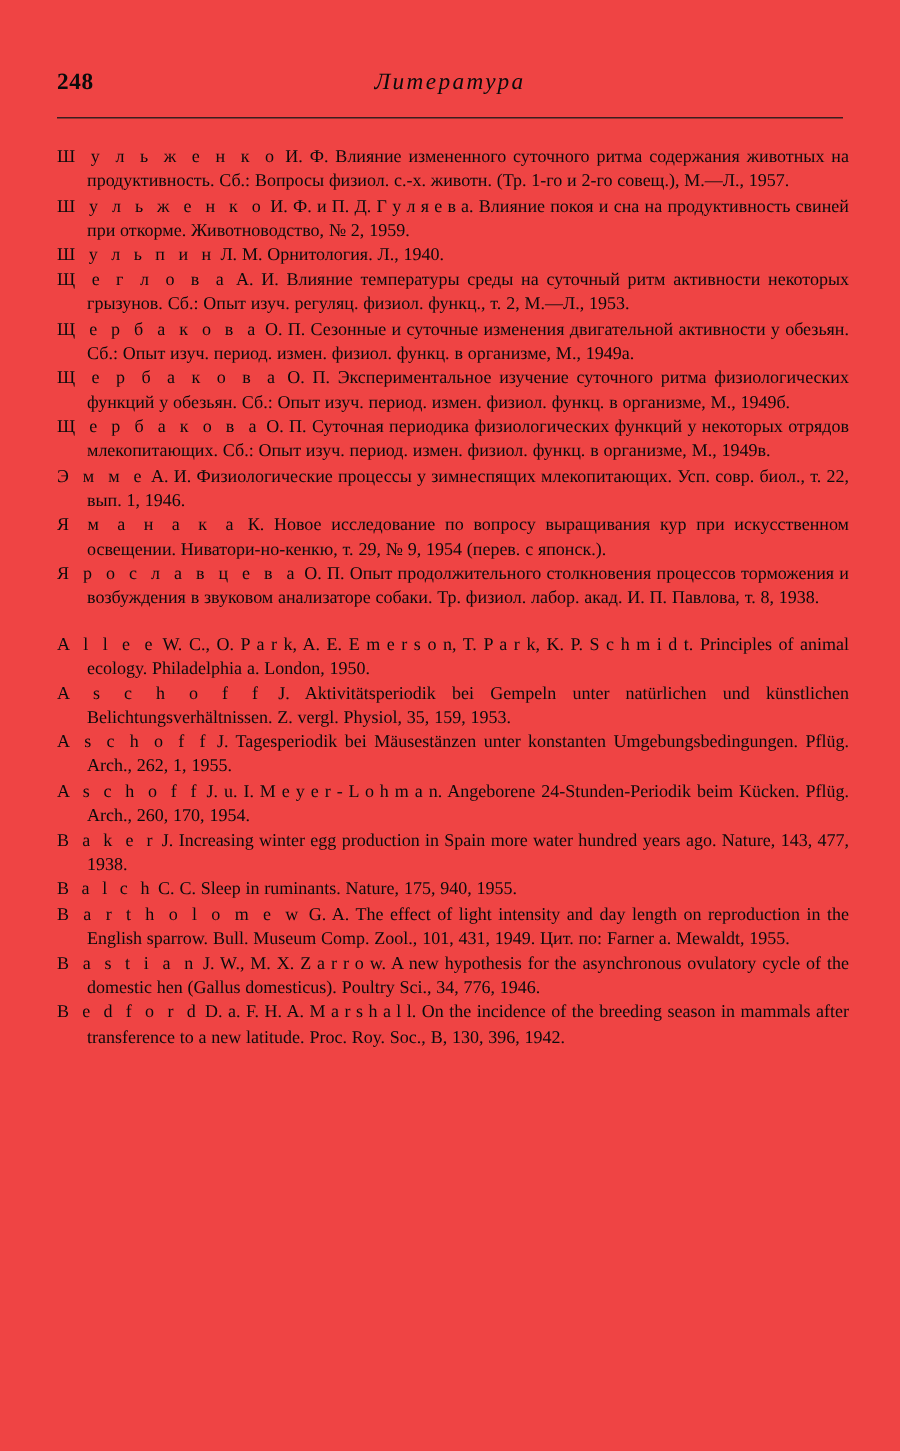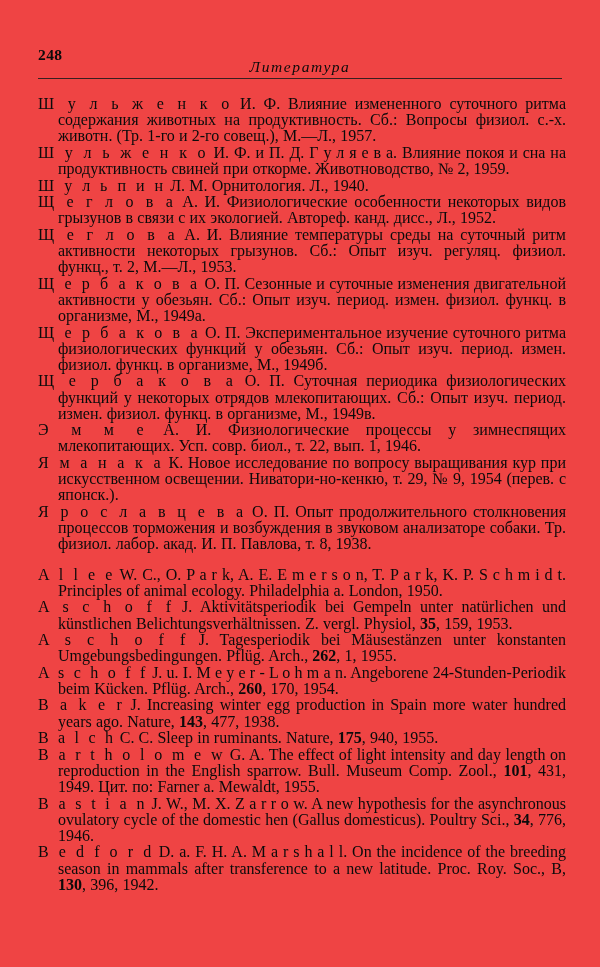--- a/index.html
+++ b/index.html
@@ -32,21 +32,21 @@
     position: absolute;
     left: 0;
     top: 0;
     font-size: 15.5px;
     font-weight: bold;
     letter-spacing: 0.4px;
   }
   .runhead-title {
     position: absolute;
     left: 0;
-    top: 12px;
+    top: 0;
     width: 524px;
     text-align: center;
     font-style: italic;
     font-size: 15.5px;
     letter-spacing: 1.6px;
   }
   .rule {
     position: absolute;
     left: 38px;
     top: 78px;
@@ -57,39 +57,39 @@
   }
 
   
   .biblio {
     position: absolute;
     left: 38px;
     top: 96px;
     width: 528px;
   }
   .entry {
-    font-size: 16px;
+    font-size: 12px;
     line-height: 16.15px;
     text-align: justify;
     text-justify: inter-word;
     padding-left: 20px;
     text-indent: -20px;
     margin: 0 0 0.4px 0;
     hyphens: manual;
     word-spacing: 0.2px;
   }
   
   .sp {
     letter-spacing: 2.9px;
   }
   .sp-lat {
     letter-spacing: 2.6px;
   }
   .bold {
-    font-weight: bold;
+    font-weight: normal;
   }
   .gap-latin {
     height: 14px;
   }
 </style>
 </head>
 <body>
 
 <div class="page">
 
@@ -97,21 +97,20 @@
     <span class="folio">248</span>
     <span class="runhead-title">Литература</span>
   </div>
   <div class="rule"></div>
 
   <div class="biblio">
     <div id="russian-block">
         <p class="entry"><span class="sp">Ш у л ь ж е н к о</span><span> И. Ф. Влияние измененного суточного ритма содержания животных на продуктивность. Сб.: Вопросы физиол. с.-х. животн. (Тр. 1-го и 2-го совещ.), М.—Л., 1957.</span></p>
         <p class="entry"><span class="sp">Ш у л ь ж е н к о</span><span> И. Ф. и П. Д. Г у л я е в а. Влияние покоя и сна на продуктивность свиней при откорме. Животноводство, № 2, 1959.</span></p>
         <p class="entry"><span class="sp">Ш у л ь п и н</span><span> Л. М. Орнитология. Л., 1940.</span></p>
-        <p class="entry"><span class="sp">Щ е г л о в а</span><span> А. И. Физиологические особенности некоторых видов грызунов в связи с их экологией. Автореф. канд. дисс., Л., 1952.</span></p>
         <p class="entry"><span class="sp">Щ е г л о в а</span><span> А. И. Влияние температуры среды на суточный ритм активности некоторых грызунов. Сб.: Опыт изуч. регуляц. физиол. функц., т. 2, М.—Л., 1953.</span></p>
         <p class="entry"><span class="sp">Щ е р б а к о в а</span><span> О. П. Сезонные и суточные изменения двигательной активности у обезьян. Сб.: Опыт изуч. период. измен. физиол. функц. в организме, М., 1949а.</span></p>
         <p class="entry"><span class="sp">Щ е р б а к о в а</span><span> О. П. Экспериментальное изучение суточного ритма физиологических функций у обезьян. Сб.: Опыт изуч. период. измен. физиол. функц. в организме, М., 1949б.</span></p>
         <p class="entry"><span class="sp">Щ е р б а к о в а</span><span> О. П. Суточная периодика физиологических функций у некоторых отрядов млекопитающих. Сб.: Опыт изуч. период. измен. физиол. функц. в организме, М., 1949в.</span></p>
         <p class="entry"><span class="sp">Э м м е</span><span> А. И. Физиологические процессы у зимнеспящих млекопитающих. Усп. совр. биол., т. 22, вып. 1, 1946.</span></p>
         <p class="entry"><span class="sp">Я м а н а к а</span><span> К. Новое исследование по вопросу выращивания кур при искусственном освещении. Ниватори-но-кенкю, т. 29, № 9, 1954 (перев. с японск.).</span></p>
         <p class="entry"><span class="sp">Я р о с л а в ц е в а</span><span> О. П. Опыт продолжительного столкновения процессов торможения и возбуждения в звуковом анализаторе собаки. Тр. физиол. лабор. акад. И. П. Павлова, т. 8, 1938.</span></p>
       </div>
     <div class="gap-latin"></div>
     <div id="latin-block">

